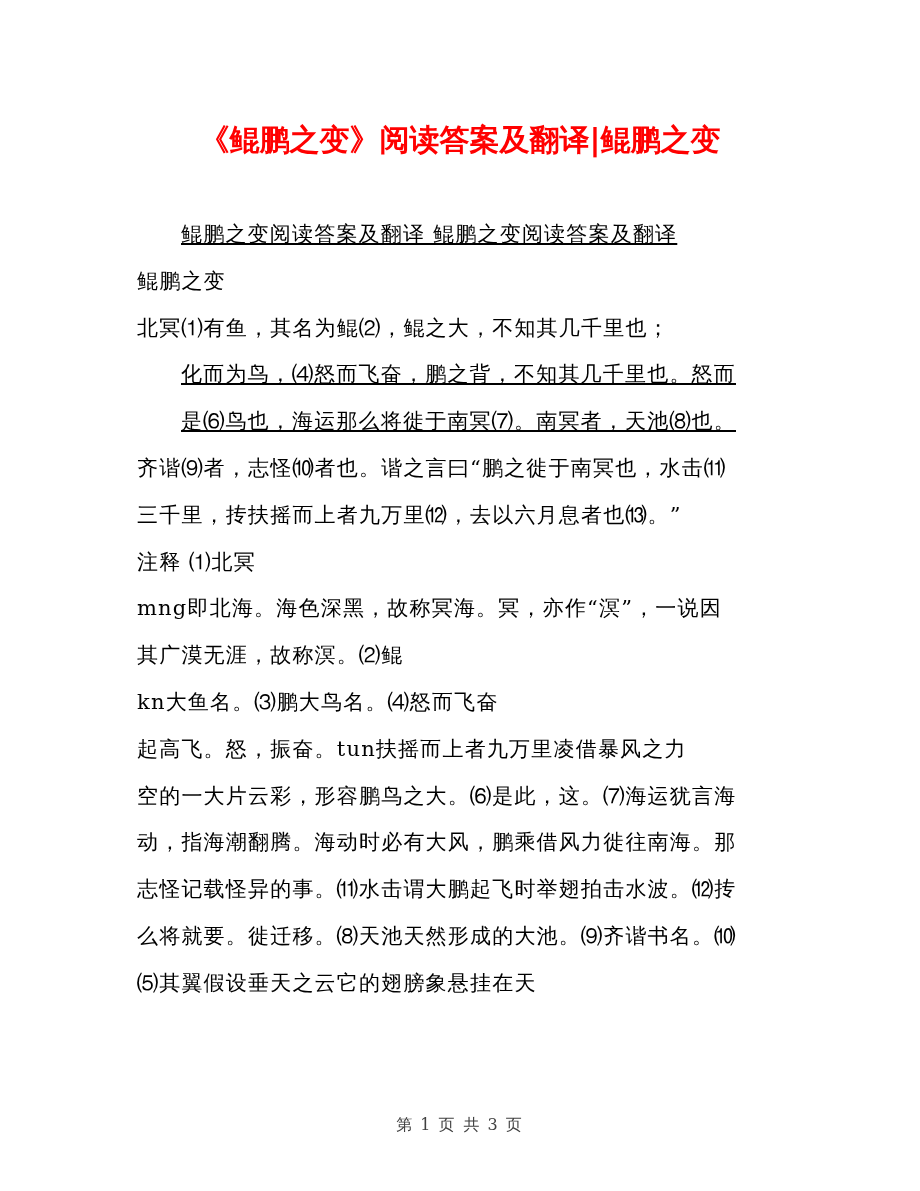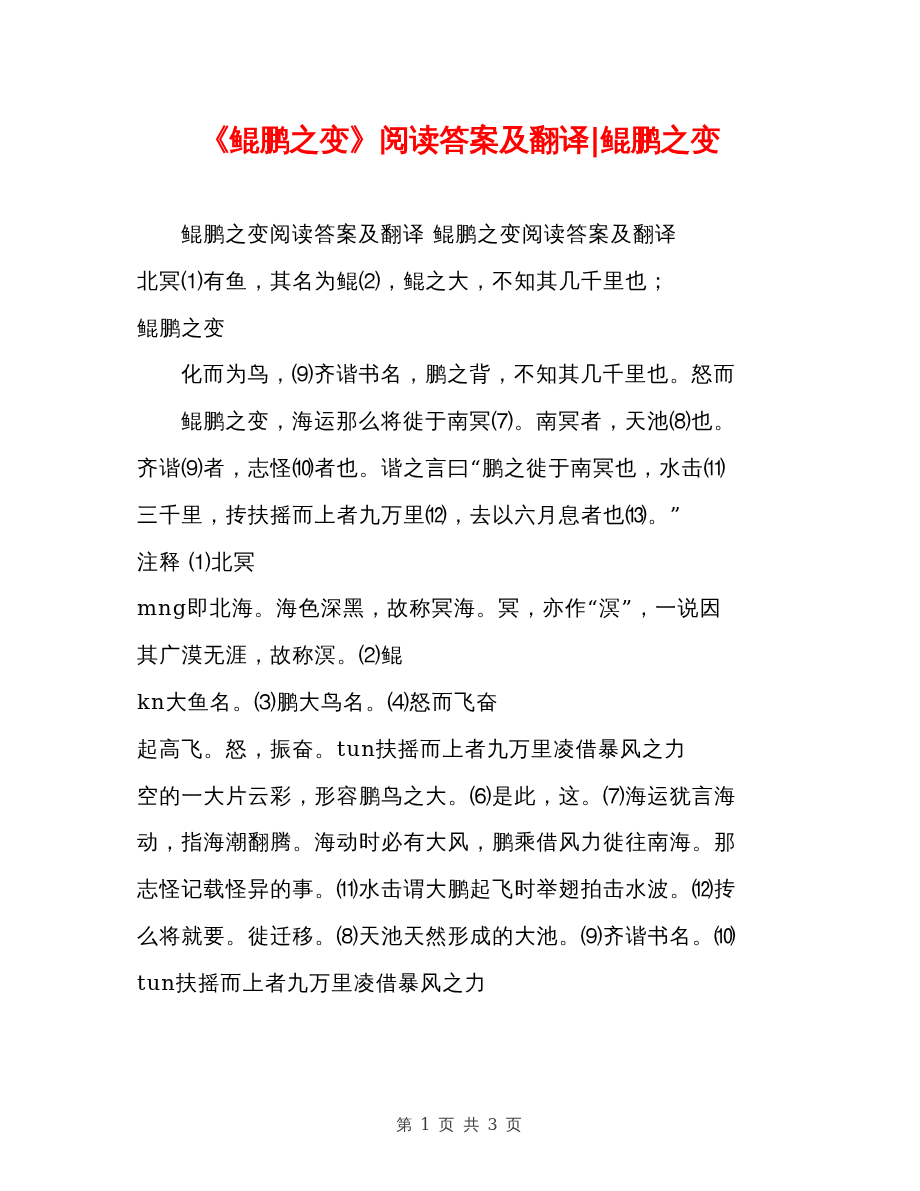--- a/index.html
+++ b/index.html
@@ -45,20 +45,21 @@
     .line {
       display: block;
       height: 46.8px;
       line-height: 46.8px;
       font-size: 21px;
       white-space: nowrap;
       letter-spacing: 1.2px;
     }
     .line.indent {
       padding-left: 44px;
+      text-decoration: underline;
     }
     .footer {
       position: absolute;
       top: 1110px;
       left: 0;
       width: 920px;
       text-align: center;
       font-size: 16px;
       line-height: 30px;
       color: #ff3399;
@@ -68,34 +69,34 @@
     .footer span { margin: 0 3px; }
   </style>
 </head>
 <body>
 
 <div class="page">
   <div class="title" style="color: rgb(255, 0, 0);">《鲲鹏之变》阅读答案及翻译|鲲鹏之变</div>
 
   <div class="body-text">
     <span class="line indent">鲲鹏之变阅读答案及翻译 鲲鹏之变阅读答案及翻译</span>
+    <span class="line">鲲鹏之变</span>
     <span class="line">北冥⑴有鱼，其名为鲲⑵，鲲之大，不知其几千里也；</span>
-    <span class="line">鲲鹏之变</span>
-    <span class="line indent">化而为鸟，⑼齐谐书名，鹏之背，不知其几千里也。怒而</span>
-    <span class="line indent">鲲鹏之变，海运那么将徙于南冥⑺。南冥者，天池⑻也。</span>
+    <span class="line indent">化而为鸟，⑷怒而飞奋，鹏之背，不知其几千里也。怒而</span>
+    <span class="line indent">是⑹鸟也，海运那么将徙于南冥⑺。南冥者，天池⑻也。</span>
     <span class="line">齐谐⑼者，志怪⑽者也。谐之言曰“鹏之徙于南冥也，水击⑾</span>
     <span class="line">三千里，抟扶摇而上者九万里⑿，去以六月息者也⒀。”</span>
     <span class="line">注释 ⑴北冥</span>
     <span class="line">mng即北海。海色深黑，故称冥海。冥，亦作“溟”，一说因</span>
     <span class="line">其广漠无涯，故称溟。⑵鲲</span>
     <span class="line">kn大鱼名。⑶鹏大鸟名。⑷怒而飞奋</span>
     <span class="line">起高飞。怒，振奋。tun扶摇而上者九万里凌借暴风之力</span>
     <span class="line">空的一大片云彩，形容鹏鸟之大。⑹是此，这。⑺海运犹言海</span>
     <span class="line">动，指海潮翻腾。海动时必有大风，鹏乘借风力徙往南海。那</span>
     <span class="line">志怪记载怪异的事。⑾水击谓大鹏起飞时举翅拍击水波。⑿抟</span>
     <span class="line">么将就要。徙迁移。⑻天池天然形成的大池。⑼齐谐书名。⑽</span>
-    <span class="line">tun扶摇而上者九万里凌借暴风之力</span>
+    <span class="line">⑸其翼假设垂天之云它的翅膀象悬挂在天</span>
   </div>
 
   <div class="footer" style="color: #404040;">
     <span>第</span><span>1</span><span>页 共</span><span>3</span><span>页</span>
   </div>
 </div>
 
 </body></html>

